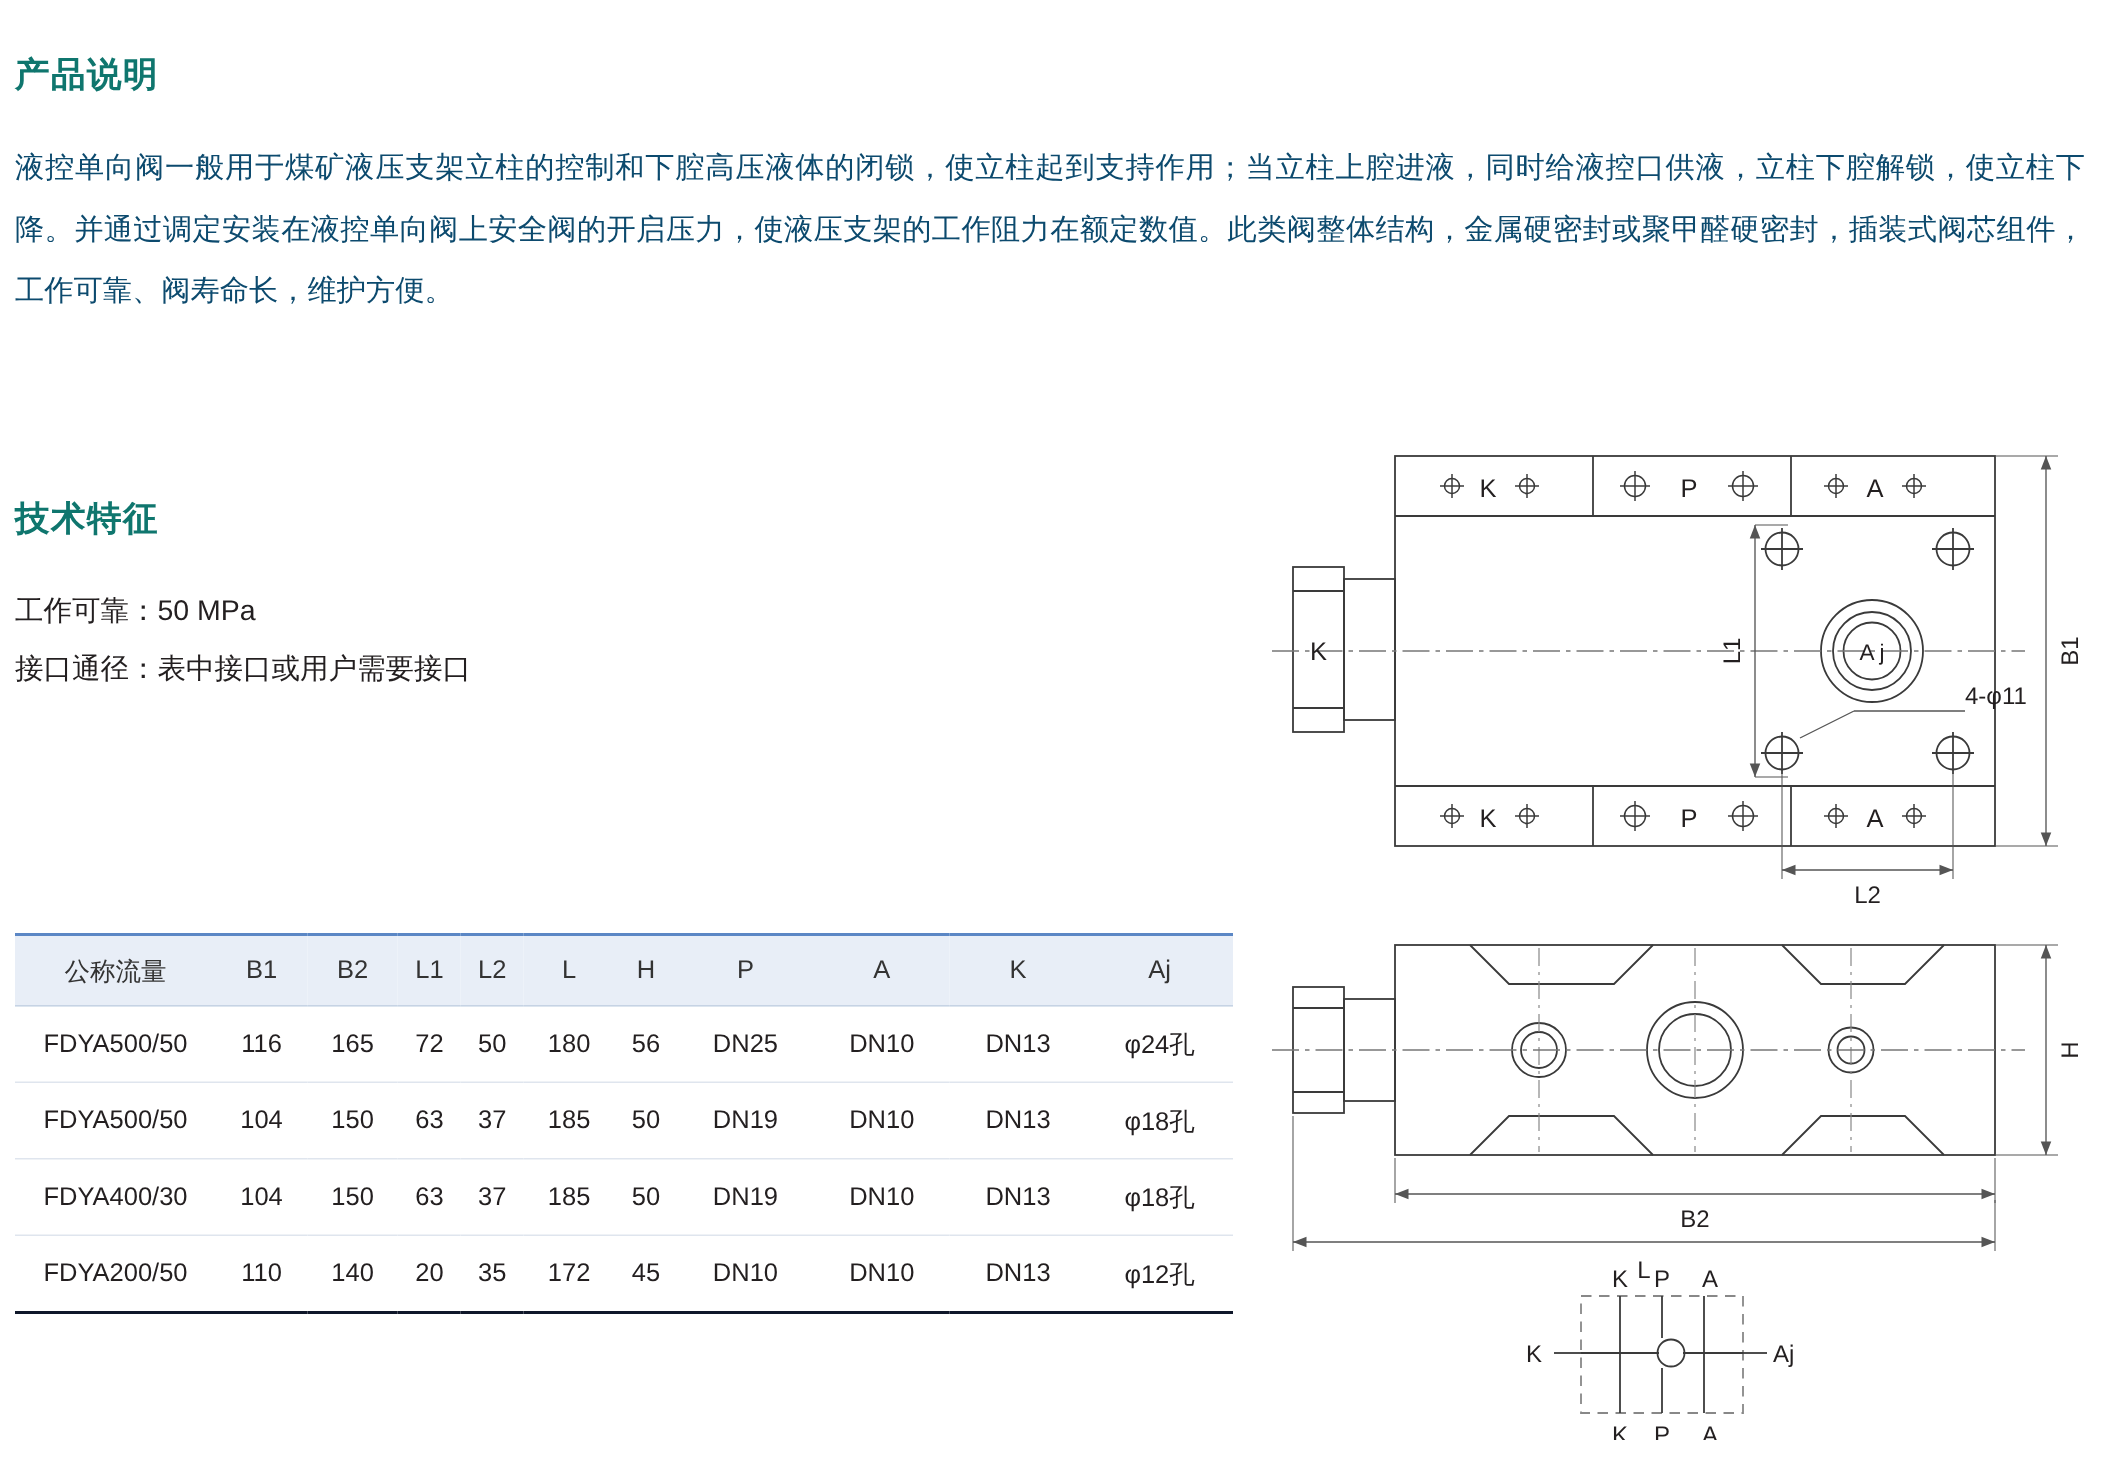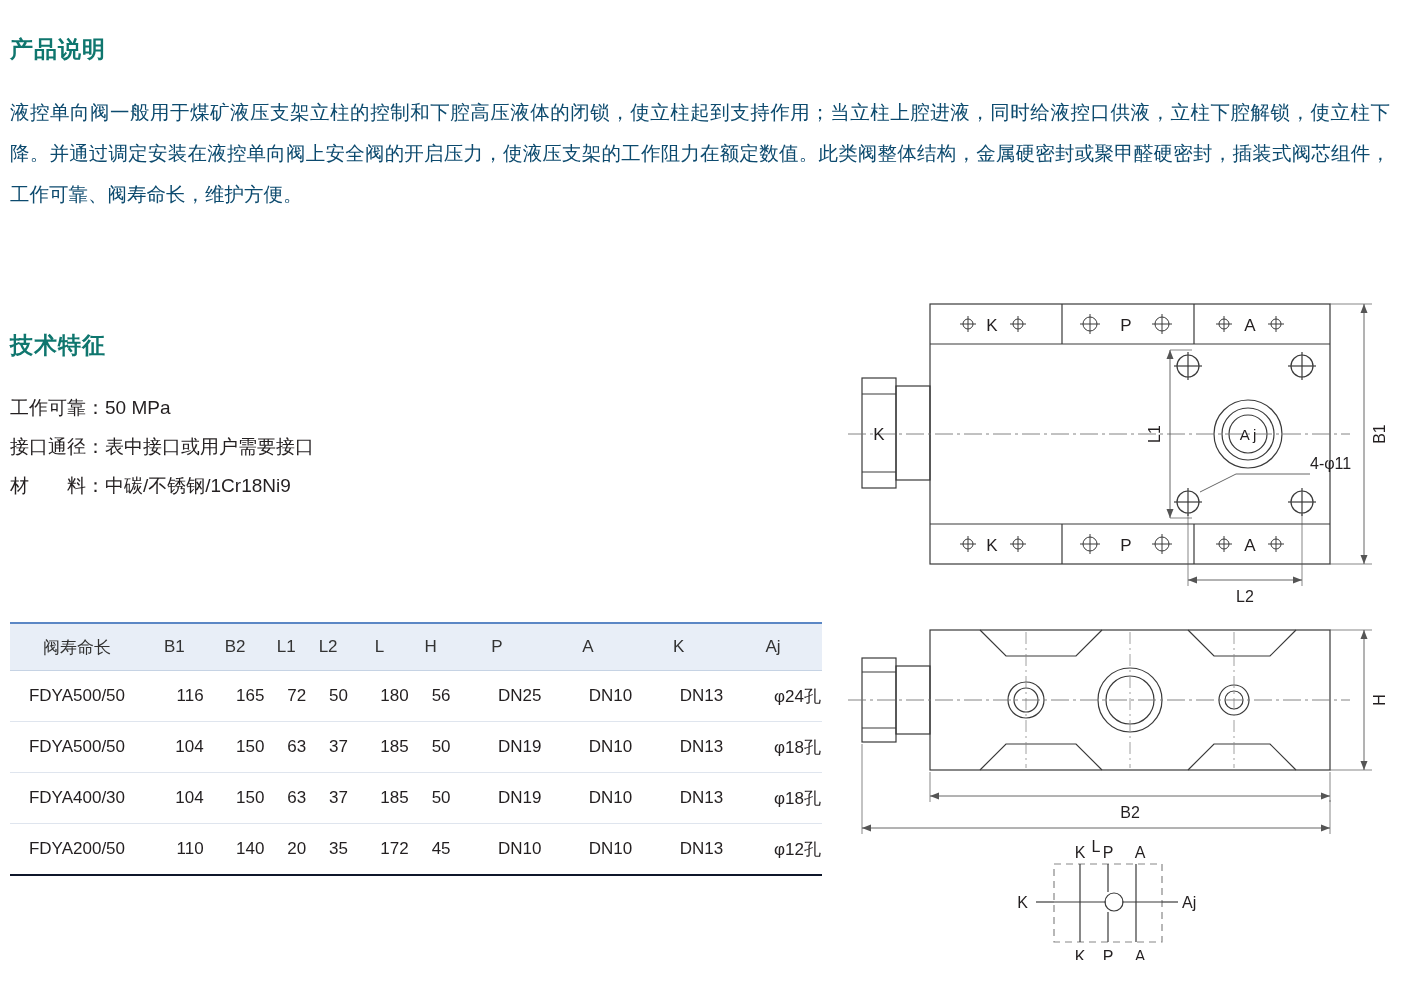--- a/index.html
+++ b/index.html
@@ -77,21 +77,21 @@
     font-weight: normal;
     height: 44px;
     border: none;
     border-bottom: 1px solid #c6d3e4;
     text-align: center;
     font-size: 17px;
   }
   #spec-table thead tr { border-top: 2px solid #5b87c5; }
   #spec-table td {
     height: 48px;
-    text-align: right;
+    text-align: center;
     border-bottom: 1px solid #dfe5ee;
     color: #231f20;
     font-size: 17px;
     white-space: nowrap;
   }
   #spec-table tbody tr:last-child td { border-bottom: 2px solid #0f172a; }
   #spec-table .col-model { width: 132px; text-align: center; }
   #spec-table th:first-child { border-left: none; }
 
   
@@ -115,29 +115,26 @@
 
   <h2 class="section-title" id="tech-title">技术特征</h2>
 
   <div id="tech-list">
     <div class="tech-row">
       <span class="tech-label">工作可靠：</span><span class="tech-value">50 MPa</span>
     </div>
     <div class="tech-row">
       <span class="tech-label">接口通径：</span><span class="tech-value">表中接口或用户需要接口</span>
     </div>
-    <div class="tech-row">
-      <span class="tech-label">材　　料：</span><span class="tech-value">中碳/不锈钢/1Cr18Ni9</span>
-    </div>
   </div>
 
   <table id="spec-table">
     <thead>
       <tr>
-        <th class="col-model">阀寿命长</th>
+        <th class="col-model">公称流量</th>
         <th>B1</th>
         <th>B2</th>
         <th>L1</th>
         <th>L2</th>
         <th>L</th>
         <th>H</th>
         <th>P</th>
         <th>A</th>
         <th>K</th>
         <th>Aj</th>

